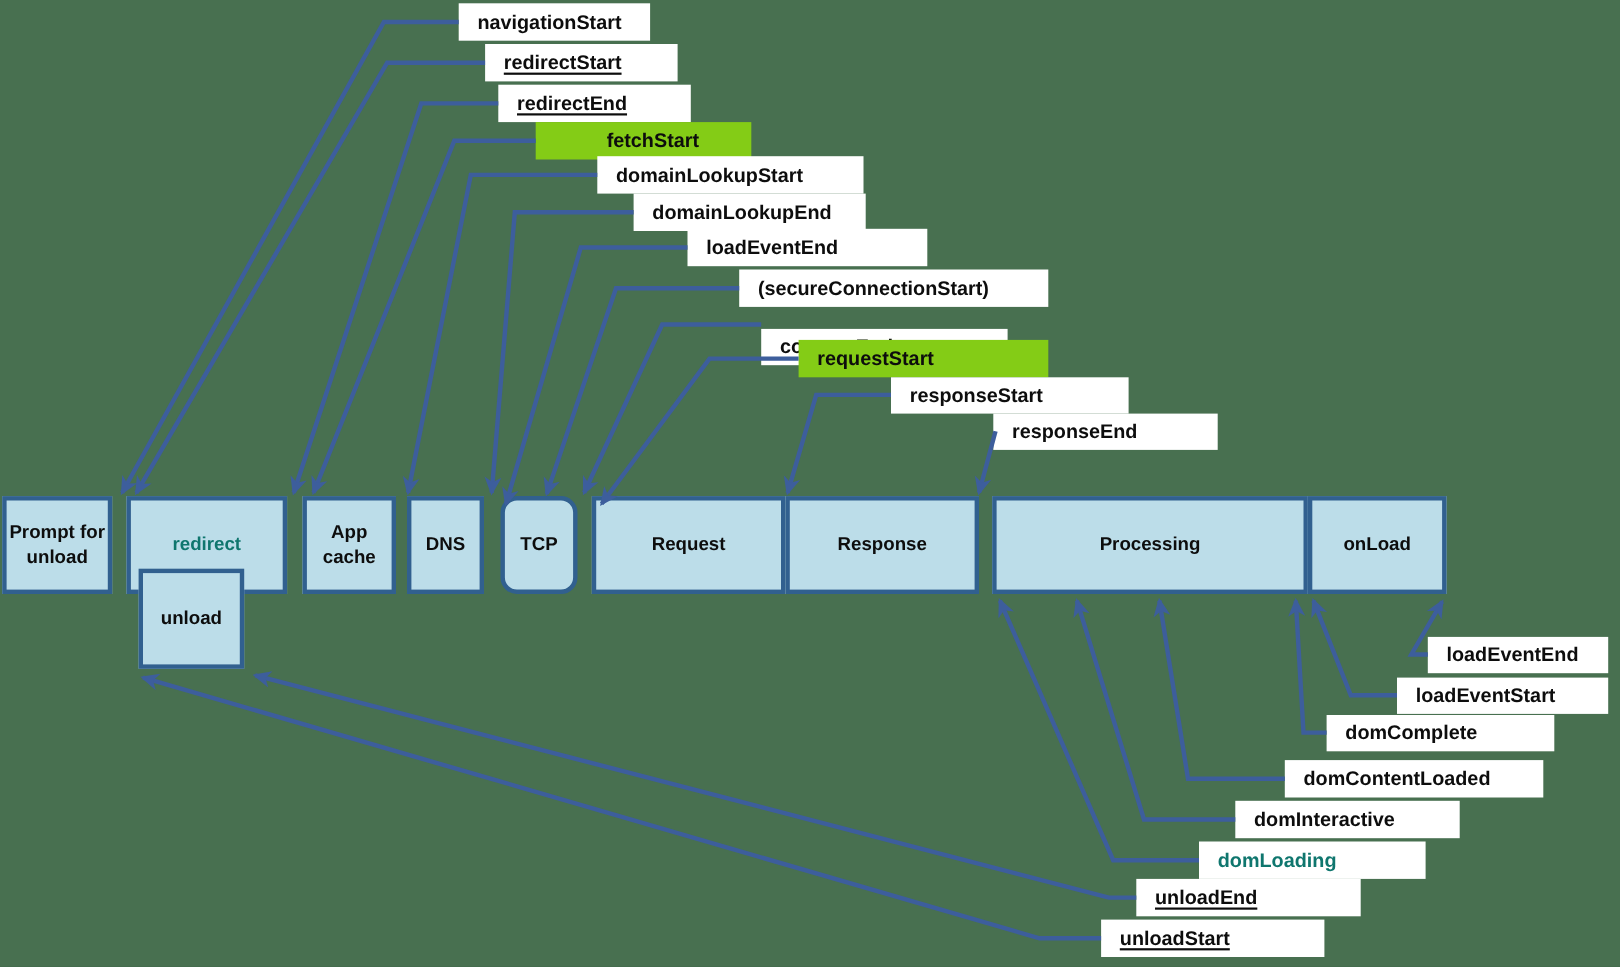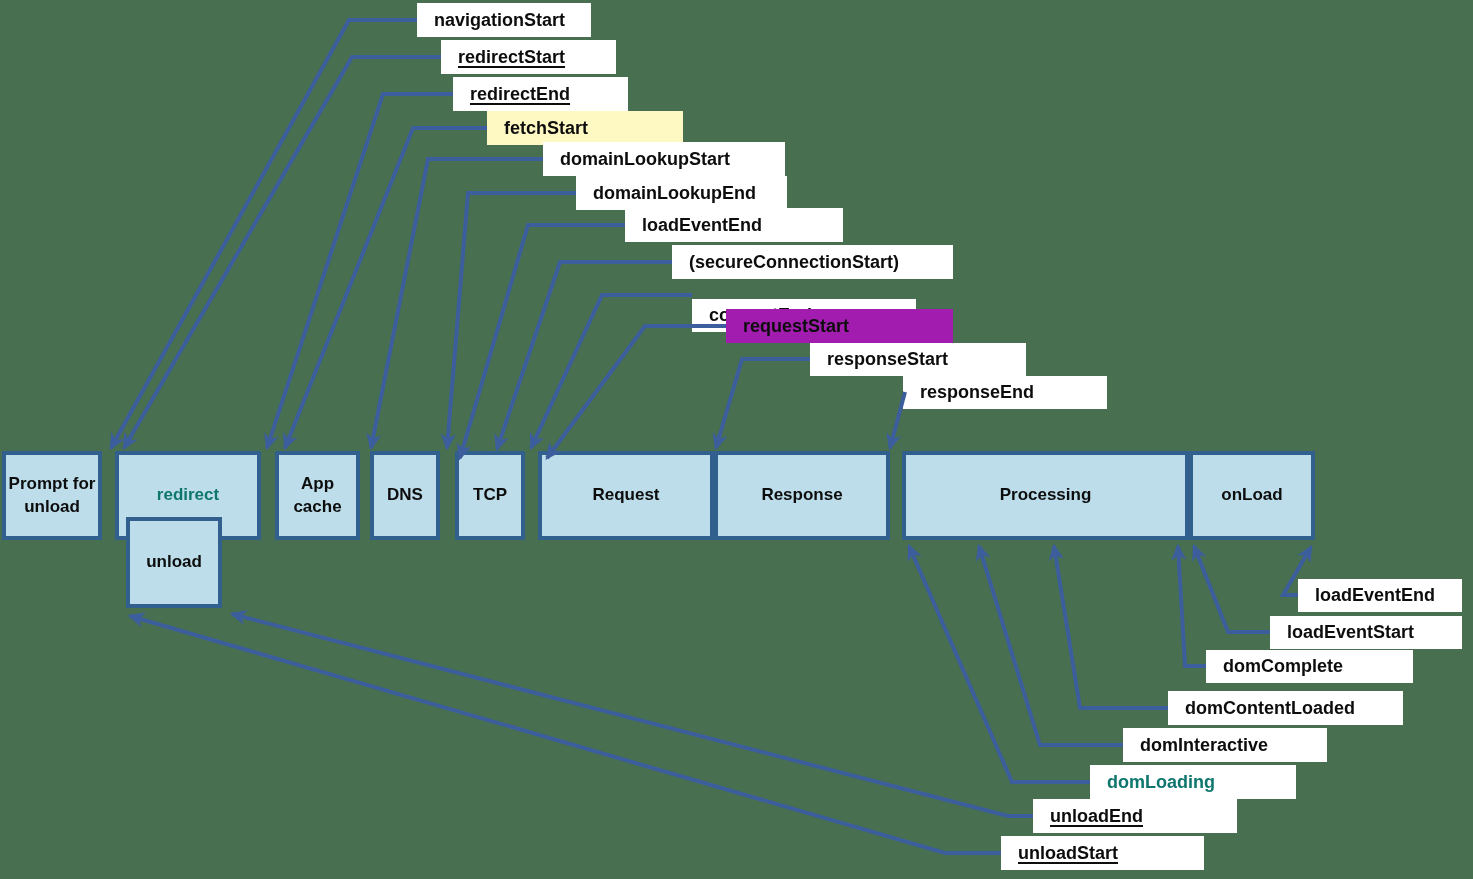--- a/index.html
+++ b/index.html
@@ -99,21 +99,21 @@
       </div>
       <div class="phase-box" style="left: 115px; top: 451px; width: 146px; height: 89px; background: rgb(188, 221, 233); border-color: rgb(49, 96, 143); color: #0f766e;">
         <span>redirect</span>
       </div>
       <div class="phase-box" style="left: 275px; top: 451px; width: 85px; height: 89px; background: rgb(188, 221, 233); border-color: rgb(49, 96, 143); color: rgb(13, 13, 13);">
         <span>App cache</span>
       </div>
       <div class="phase-box" style="left: 370px; top: 451px; width: 70px; height: 89px; background: rgb(188, 221, 233); border-color: rgb(49, 96, 143); color: rgb(13, 13, 13);">
         <span>DNS</span>
       </div>
-      <div class="phase-box" style="left: 455px; top: 451px; width: 70px; height: 89px; background: rgb(188, 221, 233); border-color: rgb(49, 96, 143); color: rgb(13, 13, 13);">
+      <div class="phase-box" style="left: 455px; top: 451px; width: 70px; height: 89px; background: rgb(188, 221, 233); border-color: rgb(49, 96, 143); color: rgb(13, 13, 13); border-radius: 15px;">
         <span>TCP</span>
       </div>
       <div class="phase-box" style="left: 538px; top: 451px; width: 176px; height: 89px; background: rgb(188, 221, 233); border-color: rgb(49, 96, 143); color: rgb(13, 13, 13);">
         <span>Request</span>
       </div>
       <div class="phase-box" style="left: 714px; top: 451px; width: 176px; height: 89px; background: rgb(188, 221, 233); border-color: rgb(49, 96, 143); color: rgb(13, 13, 13);">
         <span>Response</span>
       </div>
       <div class="phase-box" style="left: 902px; top: 451px; width: 287px; height: 89px; background: rgb(188, 221, 233); border-color: rgb(49, 96, 143); color: rgb(13, 13, 13);">
         <span>Processing</span>
@@ -128,39 +128,39 @@
   <div id="label-layer">
       <div class="event-label" style="left: 417px; top: 3px; width: 174px; height: 34px; background: rgb(255, 255, 255); color: rgb(13, 13, 13);">
         <span class="event-label-text">navigationStart</span>
       </div>
       <div class="event-label underline" style="left: 441px; top: 40px; width: 175px; height: 34px; background: rgb(255, 255, 255); color: rgb(13, 13, 13);">
         <span class="event-label-text">redirectStart</span>
       </div>
       <div class="event-label underline" style="left: 453px; top: 77px; width: 175px; height: 34px; background: rgb(255, 255, 255); color: rgb(13, 13, 13);">
         <span class="event-label-text">redirectEnd</span>
       </div>
-      <div class="event-label" style="left: 487px; top: 111px; width: 196px; height: 34px; background: #fef9c3; color: rgb(13, 13, 13);">
+      <div class="event-label" style="left: 487px; top: 111px; width: 196px; height: 34px; background: #84cc16; color: rgb(13, 13, 13); justify-content: center;">
         <span class="event-label-text">fetchStart</span>
       </div>
       <div class="event-label" style="left: 543px; top: 142px; width: 242px; height: 34px; background: rgb(255, 255, 255); color: rgb(13, 13, 13);">
         <span class="event-label-text">domainLookupStart</span>
       </div>
       <div class="event-label" style="left: 576px; top: 176px; width: 211px; height: 34px; background: rgb(255, 255, 255); color: rgb(13, 13, 13);">
         <span class="event-label-text">domainLookupEnd</span>
       </div>
       <div class="event-label" style="left: 625px; top: 208px; width: 218px; height: 34px; background: rgb(255, 255, 255); color: rgb(13, 13, 13);">
         <span class="event-label-text">loadEventEnd</span>
       </div>
       <div class="event-label" style="left: 672px; top: 245px; width: 281px; height: 34px; background: rgb(255, 255, 255); color: rgb(13, 13, 13);">
         <span class="event-label-text">(secureConnectionStart)</span>
       </div>
       <div class="event-label" style="left: 692px; top: 279px; width: 224px; height: 33px; background: rgb(255, 255, 255); color: rgb(13, 13, 13); margin-top: 20px;">
         <span class="event-label-text">connectEnd</span>
       </div>
-      <div class="event-label" style="left: 726px; top: 309px; width: 227px; height: 34px; background: #a21caf; color: rgb(13, 13, 13);">
+      <div class="event-label" style="left: 726px; top: 309px; width: 227px; height: 34px; background: #84cc16; color: rgb(13, 13, 13);">
         <span class="event-label-text">requestStart</span>
       </div>
       <div class="event-label" style="left: 810px; top: 343px; width: 216px; height: 33px; background: rgb(255, 255, 255); color: rgb(13, 13, 13);">
         <span class="event-label-text">responseStart</span>
       </div>
       <div class="event-label" style="left: 903px; top: 376px; width: 204px; height: 33px; background: rgb(255, 255, 255); color: rgb(13, 13, 13);">
         <span class="event-label-text">responseEnd</span>
       </div>
       <div class="event-label" style="left: 1298px; top: 579px; width: 164px; height: 33px; background: rgb(255, 255, 255); color: rgb(13, 13, 13);">
         <span class="event-label-text">loadEventEnd</span>

